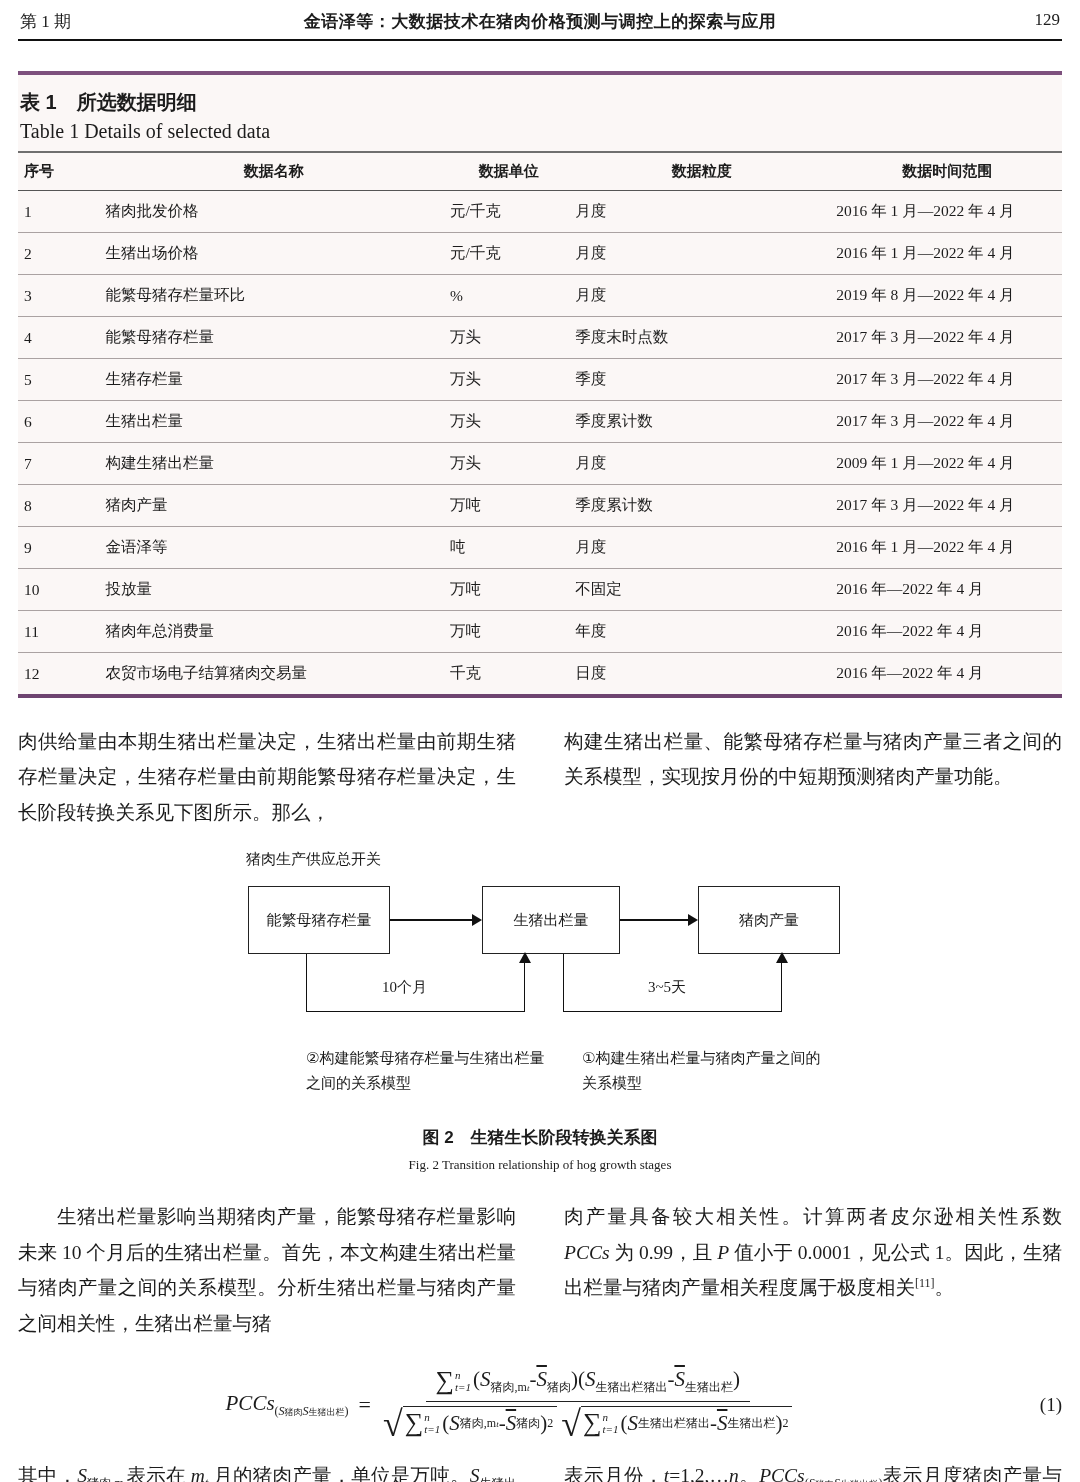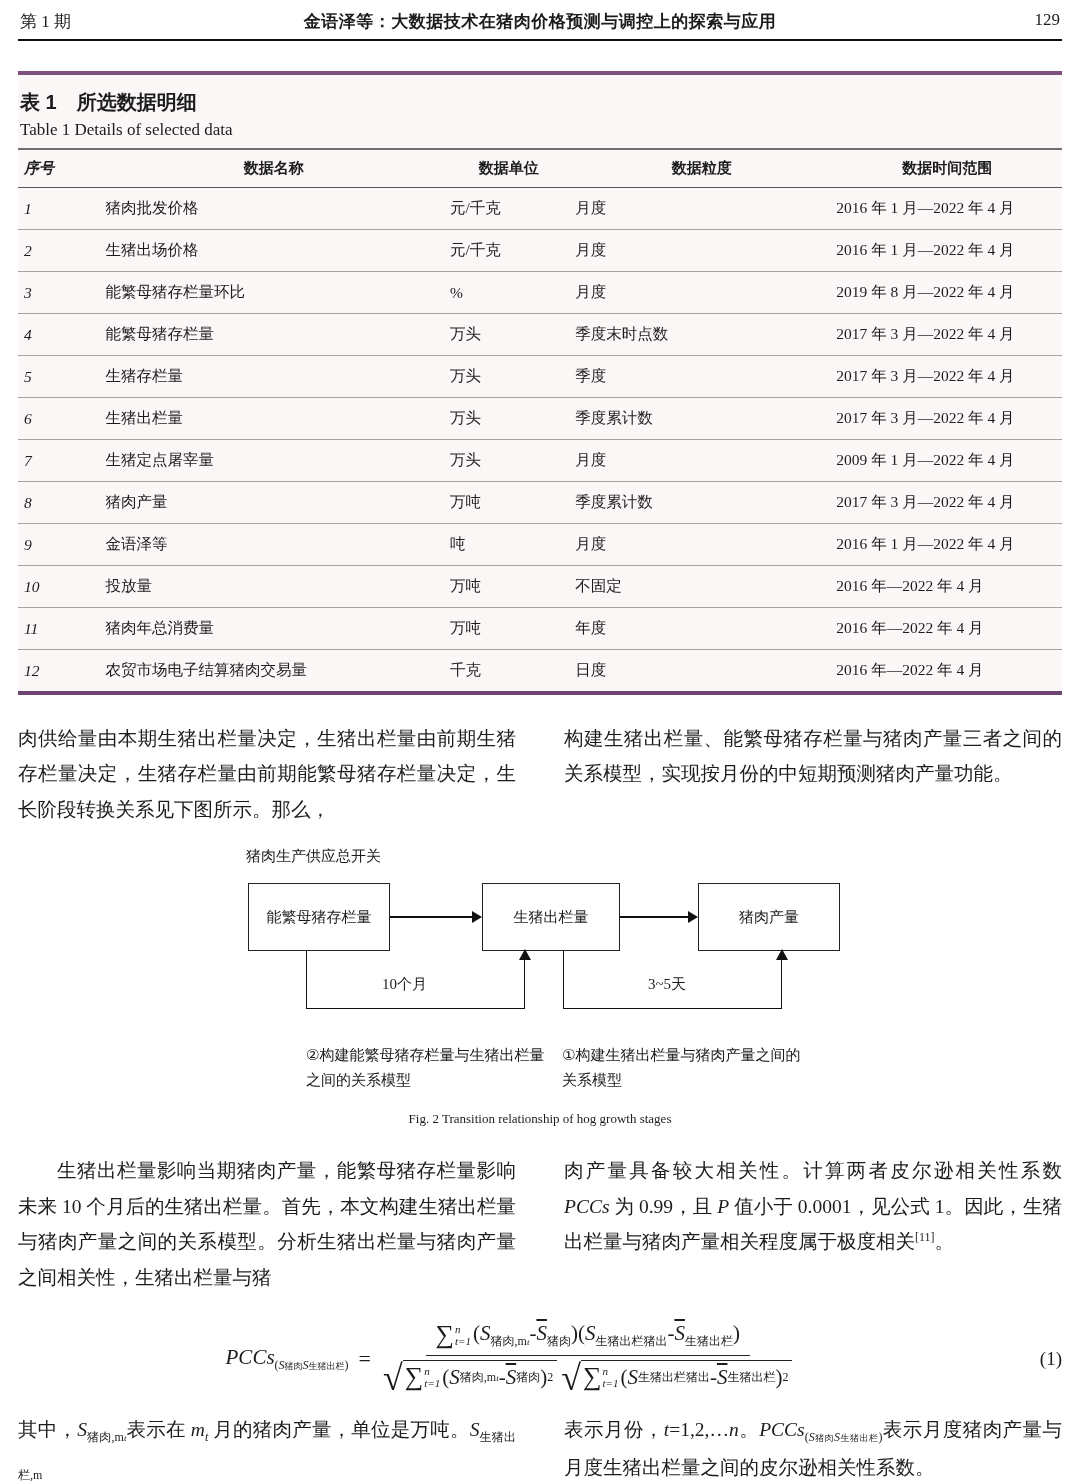--- a/index.html
+++ b/index.html
@@ -24,32 +24,32 @@
   
   .table-section {
     margin-top:30px;
     border-top:4px solid #7d507d;
     border-bottom:4px solid #6e4470;
     background:#fbf7f6;
     padding:10px 0 0 0;
   }
   .tbl-cap-zh { font-size:20px; font-weight:700; padding:4px 2px 2px 2px;
     font-family:"Liberation Sans","DejaVu Sans",sans-serif; }
-  .tbl-cap-en { font-size:17px; padding:2px 2px 8px 2px; }
+  .tbl-cap-en { font-size:20px; padding:2px 2px 8px 2px; }
 
   table.data { width:100%; border-collapse:collapse; font-size:15.5px;
     border-top:2px solid #6f6f6f; }
   table.data th {
     font-weight:700; text-align:center; padding:9px 4px;
     border-bottom:1.5px solid #555;
     font-family:"Liberation Sans","DejaVu Sans",sans-serif; font-size:15px;
   }
   table.data td { text-align:left; padding:10px 4px; border-bottom:1px solid #aaa2a2; }
   table.data tr:last-child td { border-bottom:none; }
-  table.data th.c-left, table.data td.c-left { text-align:left; padding-left:6px;font-style:italic; }
+  table.data th.c-left, table.data td.c-left { text-align:left; padding-left:6px; }
   col.c1{width:8%;} col.c2{width:33%;} col.c3{width:12%;} col.c4{width:25%;} col.c5{width:22%;}
 
   
   .two-col { display:flex; gap:48px; margin-top:26px; }
   .two-col .col { flex:1; font-size:19.5px; line-height:1.82; text-align:justify; }
   .indent { text-indent:2em; }
   .it { font-style:italic; }
   sup.ref { font-size:12px; vertical-align:super; }
 
   
@@ -78,21 +78,21 @@
   .loop2 { left:333px; width:219px; }
   .tri-up { position:absolute; top:104px; width:0; height:0;
     border-bottom:11px solid #111; border-left:6px solid transparent; border-right:6px solid transparent; }
   .u1 { left:289px; }
   .u2 { left:546px; }
   .loop-label { position:absolute; top:130px; font-size:15px;
     font-family:"Liberation Serif","DejaVu Serif",serif; }
   .ll1 { left:152px; } .ll2 { left:418px; }
   .dg-note { position:absolute; top:198px; font-size:15px; line-height:1.65; }
   .n-left { left:76px; width:252px; }
-  .n-right { left:332px; width:240px; }
+  .n-right { left:352px; width:240px; }
 
   
   .fig-cap-zh { text-align:center; font-size:17px; font-weight:700; margin-top:20px;
     font-family:"Liberation Sans","DejaVu Sans",sans-serif; }
   .fig-cap-en { text-align:center; font-size:13px; margin-top:8px; }
 
   
   .formula-row { display:flex; align-items:center; margin:18px 0 6px 0; min-height:92px; }
   .formula { flex:1; display:flex; justify-content:center; align-items:center;
     font-size:21px; font-style:italic; }
@@ -188,21 +188,21 @@
           </tr>
           <tr>
             <td class="c-left">6</td>
             <td>生猪出栏量</td>
             <td>万头</td>
             <td>季度累计数</td>
             <td>2017 年 3 月—2022 年 4 月</td>
           </tr>
           <tr>
             <td class="c-left">7</td>
-            <td>生猪定点屠宰量</td>
+            <td>构建生猪出栏量</td>
             <td>万头</td>
             <td>月度</td>
             <td>2009 年 1 月—2022 年 4 月</td>
           </tr>
           <tr>
             <td class="c-left">8</td>
             <td>猪肉产量</td>
             <td>万吨</td>
             <td>季度累计数</td>
             <td>2017 年 3 月—2022 年 4 月</td>
@@ -256,20 +256,21 @@
     <div class="loop loop1"></div>
     <div class="tri-up u1"></div>
     <div class="loop loop2"></div>
     <div class="tri-up u2"></div>
     <span class="loop-label ll1">10个月</span>
     <span class="loop-label ll2">3~5天</span>
     <div class="dg-note n-left">②构建能繁母猪存栏量与生猪出栏量之间的关系模型</div>
     <div class="dg-note n-right">①构建生猪出栏量与猪肉产量之间的关系模型</div>
   </div>
 
+  <div class="fig-cap-zh">图 2　生猪生长阶段转换关系图</div>
   <div class="fig-cap-en">Fig. 2    Transition relationship of hog growth stages</div>
 
   <div class="two-col">
     <div class="col indent">生猪出栏量影响当期猪肉产量，能繁母猪存栏量影响未来 10 个月后的生猪出栏量。首先，本文构建生猪出栏量与猪肉产量之间的关系模型。分析生猪出栏量与猪肉产量之间相关性，生猪出栏量与猪</div>
     <div class="col"><span>肉产量具备较大相关性。计算两者皮尔逊相关性系数 </span><span class="it">PCCs</span><span> 为 0.99，且 </span><span class="it">P</span><span> 值小于 0.0001，见公式 1。因此，生猪出栏量与猪肉产量相关程度属于极度相关</span><sup class="ref">[11]</sup><span>。</span></div>
   </div>
 
   <div class="formula-row">
     <div class="formula">
       <span><span>PCCs</span><sub><span>(</span><span class="it">S</span><span class="ss">猪肉</span><span class="it">S</span><span class="ss">生猪出栏</span><span>)</span></sub></span>

